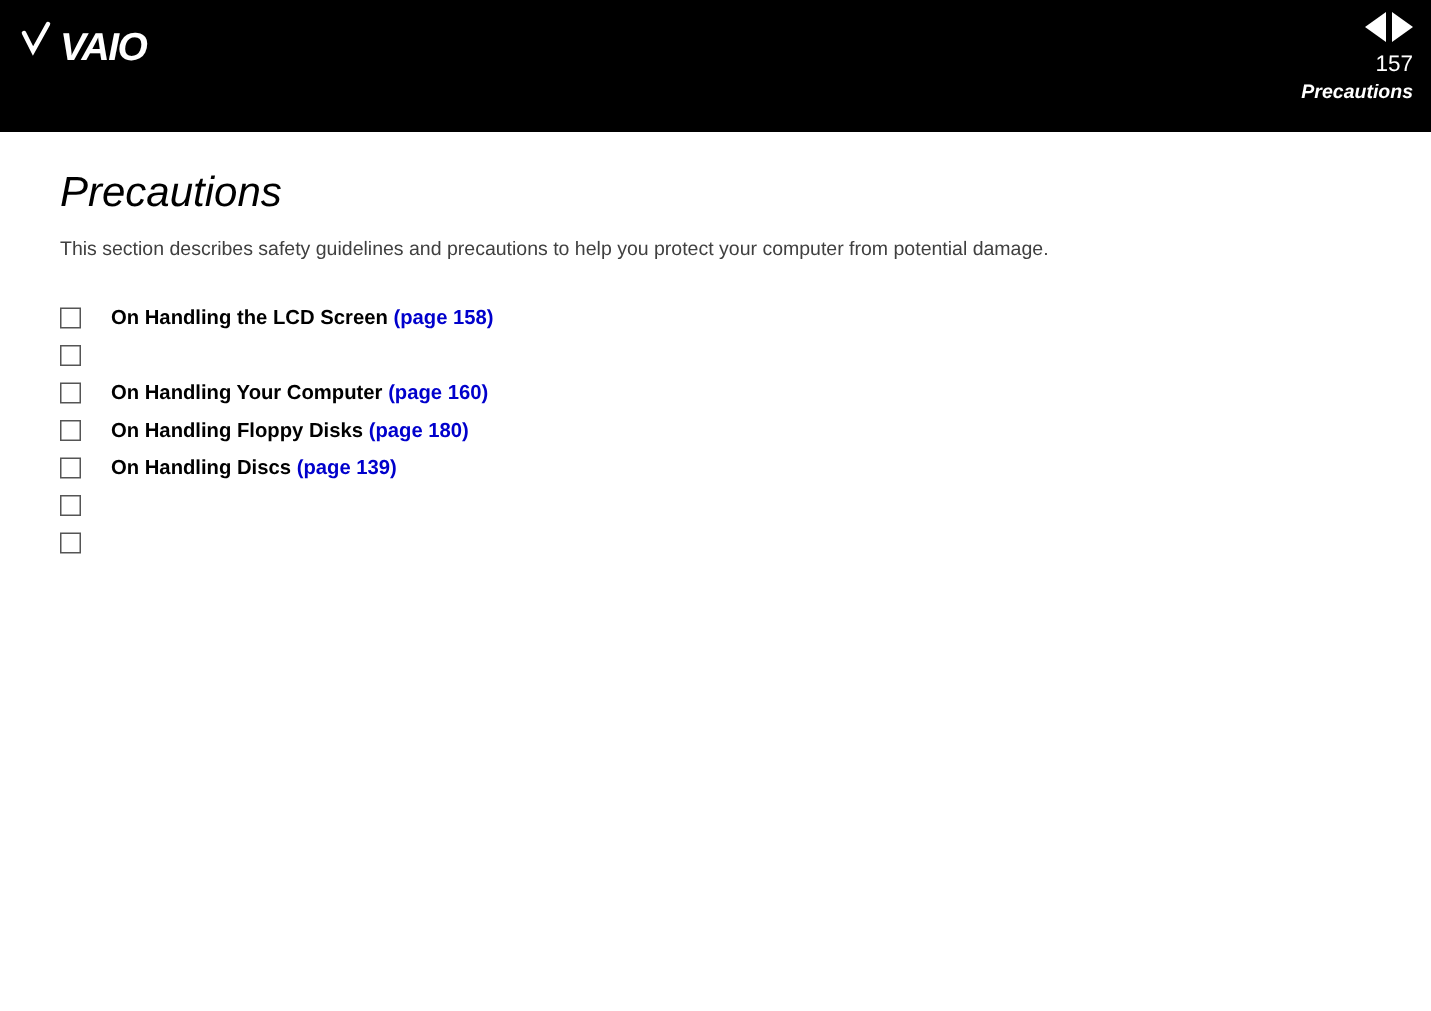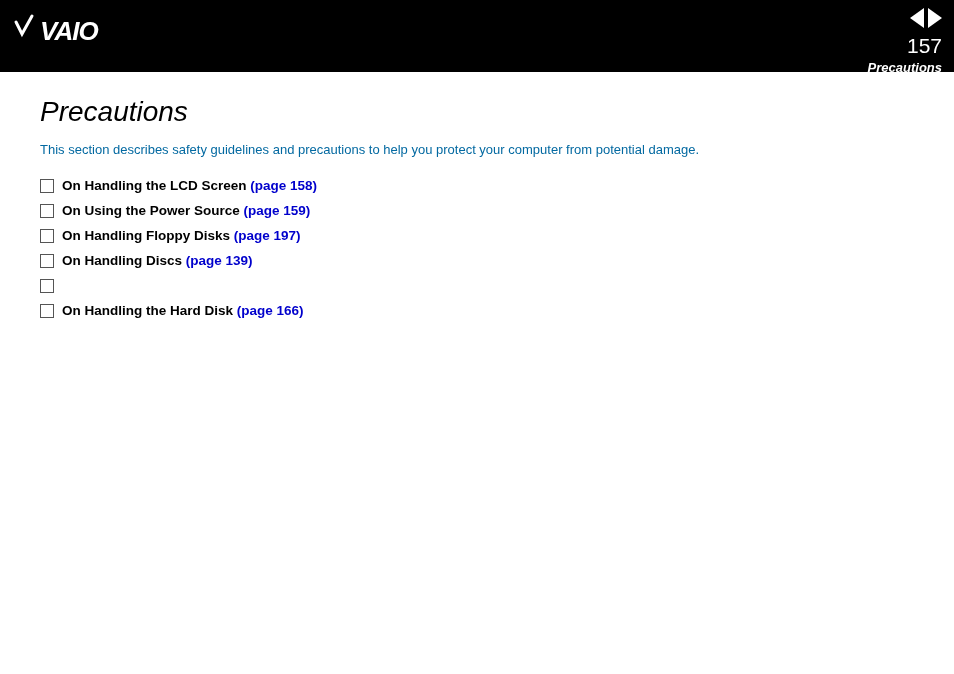--- a/index.html
+++ b/index.html
@@ -13,21 +13,21 @@
       height: 674px;
       font-family: Arial, Helvetica, sans-serif;
       background: #fff;
       overflow: hidden;
     }
 
     
     .header {
       background: #000;
       width: 100%;
-      height: 72px;
+      height: 88px;
       display: flex;
       align-items: flex-start;
       justify-content: space-between;
       padding: 8px 12px 0 12px;
     }
 
     .logo-area {
       display: flex;
       align-items: center;
       padding-top: 4px;
@@ -59,21 +59,21 @@
       width: 0;
       height: 0;
       border-top: 10px solid transparent;
       border-bottom: 10px solid transparent;
       border-left: 14px solid #fff;
       cursor: pointer;
     }
 
     .page-number {
       color: #fff;
-      font-size: 21px;
+      font-size: 15px;
       font-weight: normal;
       text-align: right;
       margin-top: 4px;
     }
 
     .header-section-title {
       color: #fff;
       font-size: 13px;
       font-style: italic;
       font-weight: bold;
@@ -88,34 +88,34 @@
     .page-title {
       font-size: 28px;
       font-style: italic;
       font-weight: normal;
       color: #000;
       margin-bottom: 12px;
     }
 
     .intro-text {
       font-size: 13px;
-      color: #0369a1;
-      margin-bottom: 18px;
+      color: #404040;
+      margin-bottom: 28px;
       line-height: 1.5;
     }
 
     .toc-list {
       list-style: none;
       padding: 0;
     }
 
     .toc-list li {
       display: flex;
       align-items: flex-start;
-      gap: 8px;
+      gap: 20px;
       margin-bottom: 10px;
       font-size: 13.5px;
       font-weight: bold;
       color: #000;
     }
 
     .checkbox-icon {
       display: inline-block;
       width: 14px;
       height: 14px;
@@ -164,31 +164,33 @@
   <h1 class="page-title">Precautions</h1>
   <p class="intro-text">This section describes safety guidelines and precautions to help you protect your computer from potential damage.</p>
 
   <ul class="toc-list" id="toc-list">
   <li>
         <span class="checkbox-icon"></span>
         <span class="toc-item-text">On Handling the LCD Screen <a class="toc-link" href="#158">(page 158)</a></span>
       </li>
       <li>
         <span class="checkbox-icon"></span>
-        <span class="toc-item-text">On Using the Power Source <a class="toc-link" href="#159">(page 159)</a></span>
       </li>
       <li>
         <span class="checkbox-icon"></span>
-        <span class="toc-item-text">On Handling Floppy Disks <a class="toc-link" href="#162">(page 197)</a></span>
+        <span class="toc-item-text">On Handling Your Computer <a class="toc-link" href="#160">(page 160)</a></span>
+      </li>
+      <li>
+        <span class="checkbox-icon"></span>
+        <span class="toc-item-text">On Handling Floppy Disks <a class="toc-link" href="#162">(page 180)</a></span>
       </li>
       <li>
         <span class="checkbox-icon"></span>
         <span class="toc-item-text">On Handling Discs <a class="toc-link" href="#163">(page 139)</a></span>
       </li>
       <li>
         <span class="checkbox-icon"></span>
       </li>
       <li>
         <span class="checkbox-icon"></span>
-        <span class="toc-item-text">On Handling the Hard Disk <a class="toc-link" href="#166">(page 166)</a></span>
       </li>
     </ul>
 </div>
 
 </body></html>

